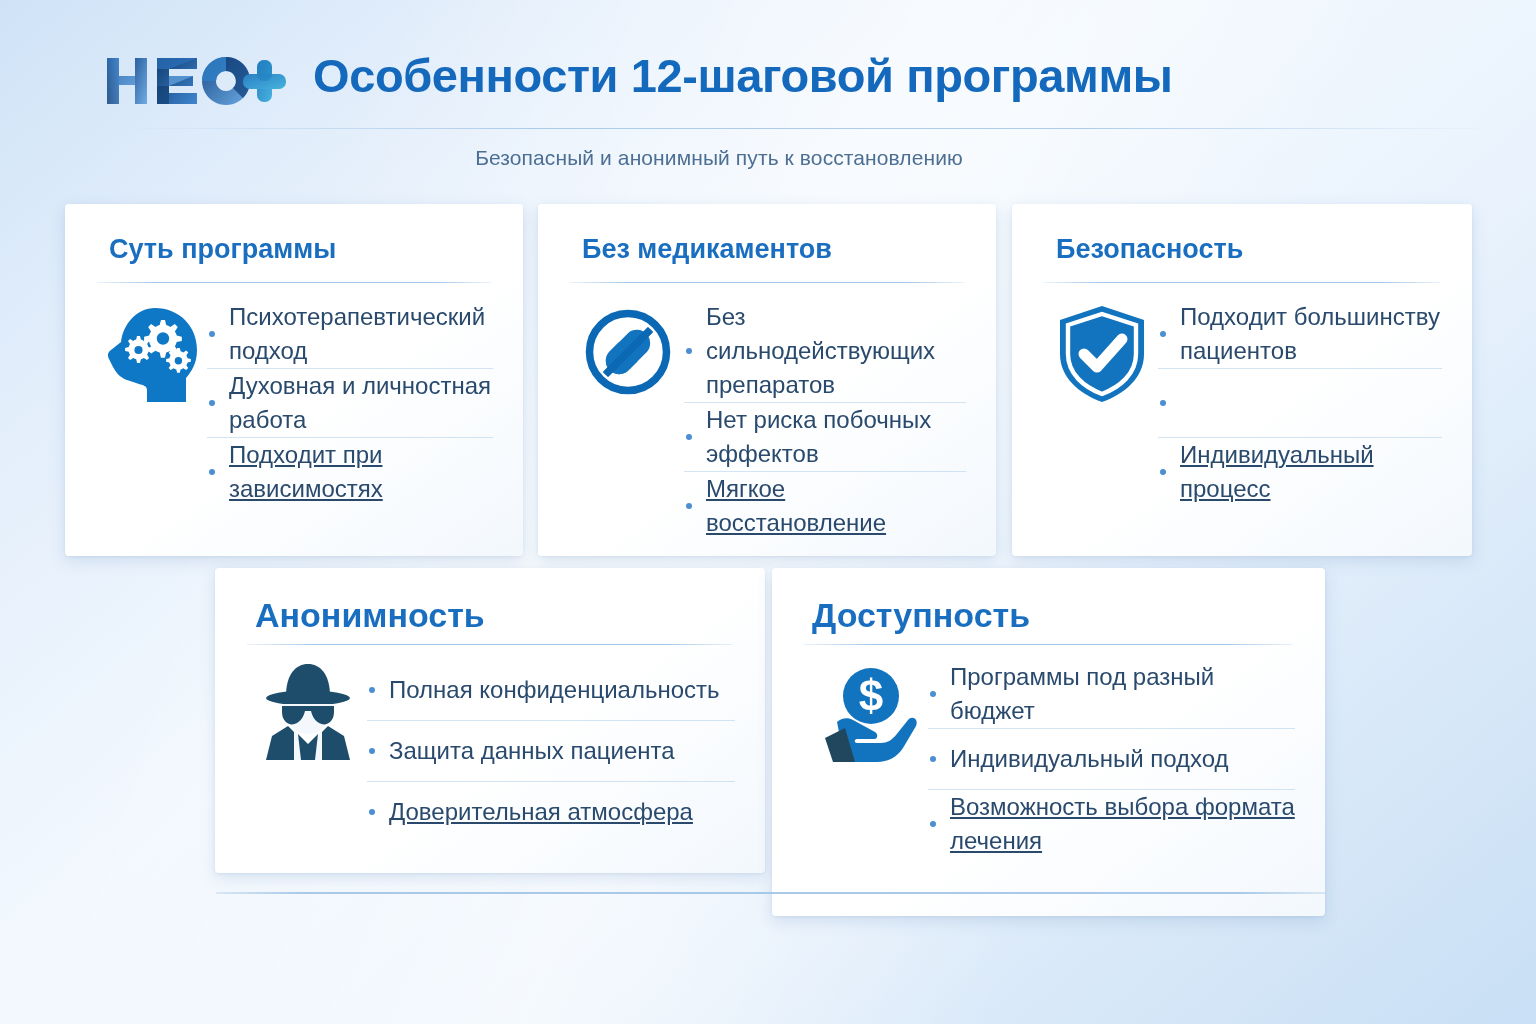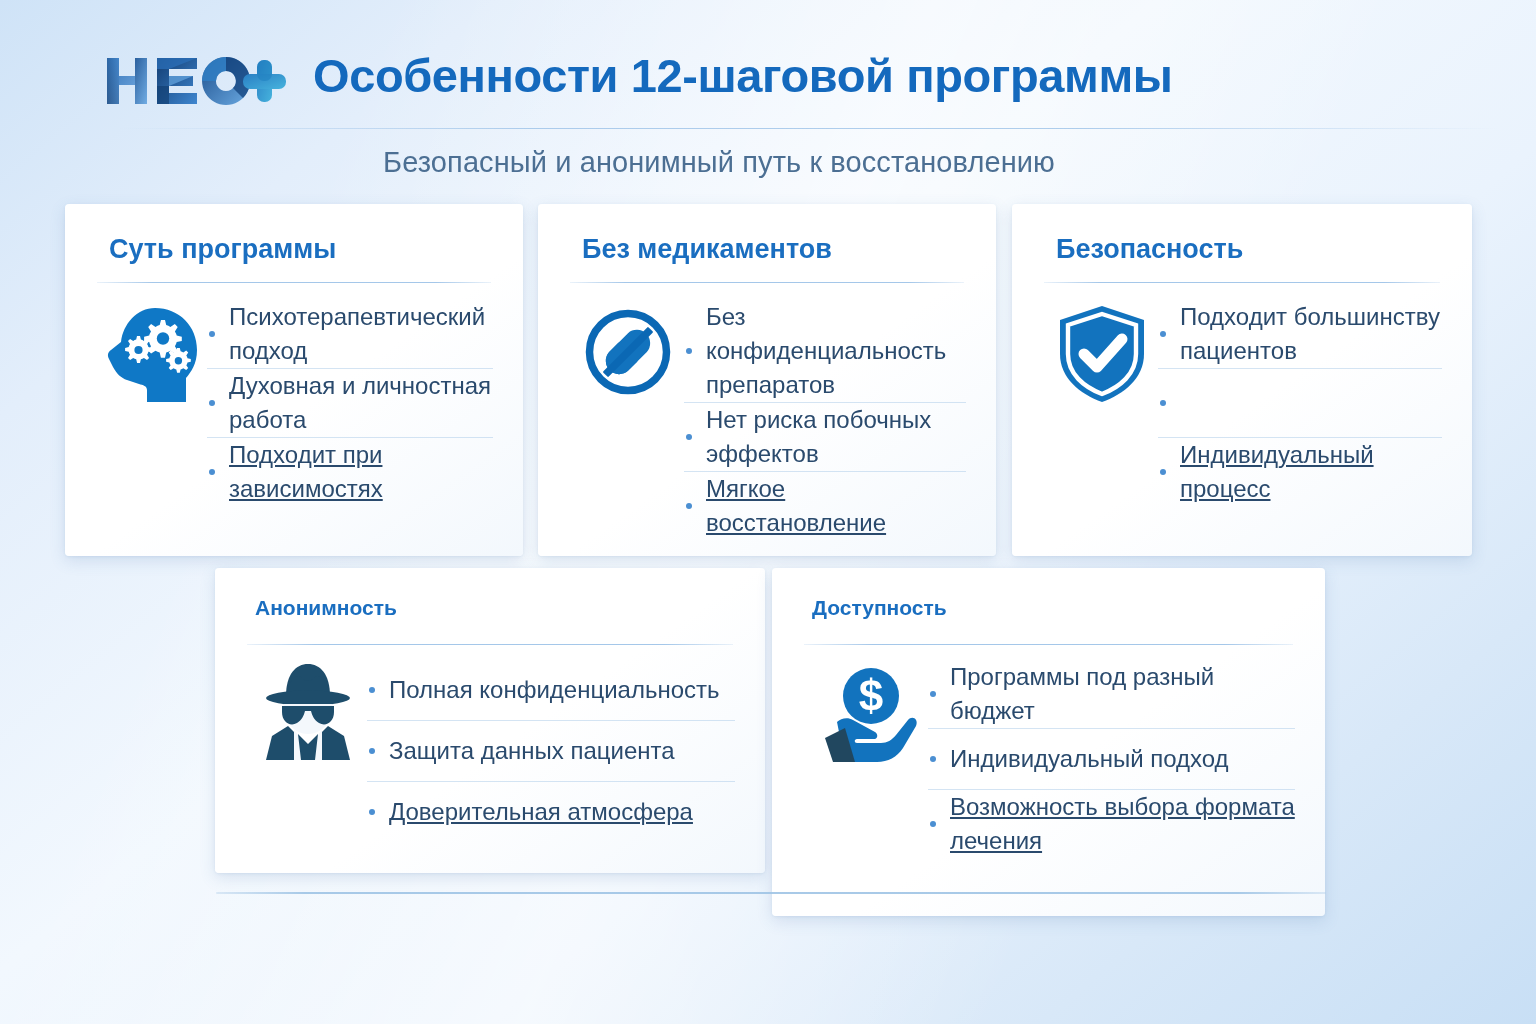--- a/index.html
+++ b/index.html
@@ -62,21 +62,21 @@
     width: 1380px;
     height: 1px;
     background: linear-gradient(90deg, rgba(160,196,232,0) 0%, rgba(150,190,230,0.75) 30%, rgba(150,190,230,0.75) 70%, rgba(160,196,232,0) 100%);
   }
   .page-subtitle {
     position: absolute;
     left: 0;
     top: 146px;
     width: 1356px;
     text-align: center;
-    font-size: 29px;
+    font-size: 21px;
     color: #4c6f93;
     letter-spacing: 0.1px;
   }
 
   
   .card {
     position: absolute;
     background: linear-gradient(145deg, #ffffff 0%, #ffffff 55%, #f3f8fd 100%);
     border-radius: 4px;
     box-shadow: 0 5px 16px rgba(70,115,165,0.16), 0 1px 3px rgba(70,115,165,0.10);
@@ -158,21 +158,21 @@
   #card-3 .card-icon { width: 112px; padding-top: 4px; }
   #card-4 .card-icon { width: 118px; padding-top: 0px; }
   #card-5 .card-icon { width: 122px; padding-top: 2px; }
 
   #card-1 .bullet { min-height: 68px; }
   #card-2 .bullet { min-height: 68px; }
   #card-3 .bullet { min-height: 68px; }
   #card-4 .bullet { min-height: 60px; }
   #card-5 .bullet { min-height: 60px; }
 
-  #card-4 .card-title, #card-5 .card-title { left: 40px; top: 28px; font-size: 21px; }
+  #card-4 .card-title, #card-5 .card-title { left: 40px; top: 28px; font-size: 34px; }
   #card-4 .card-title-rule, #card-5 .card-title-rule { top: 76px; }
   #card-4 .card-body, #card-5 .card-body { top: 92px; }
 
   
   .footer-rule {
     position: absolute;
     left: 216px;
     top: 892px;
     width: 1110px;
     height: 2px;
@@ -296,21 +296,21 @@
           </g>
 
           <circle cx="46" cy="46" r="38.5" fill="none" stroke="#0b68b4" stroke-width="7.5"></circle>
 
           <rect x="14" y="42.2" width="64" height="7.6" rx="1" fill="#0b68b4" transform="rotate(-45 46 46)"></rect>
         </svg>
       </div>
       <ul class="bullets">
         <li class="bullet">
           <span class="dot"></span>
-          <span>Без конфиденциальность препаратов</span>
+          <span>Без сильнодействующих препаратов</span>
         </li>
         <li class="bullet">
           <span class="dot"></span>
           <span>Нет риска побочных эффектов</span>
         </li>
         <li class="bullet">
           <span class="dot"></span>
           <span>Мягкое восстановление</span>
         </li>
       </ul>

